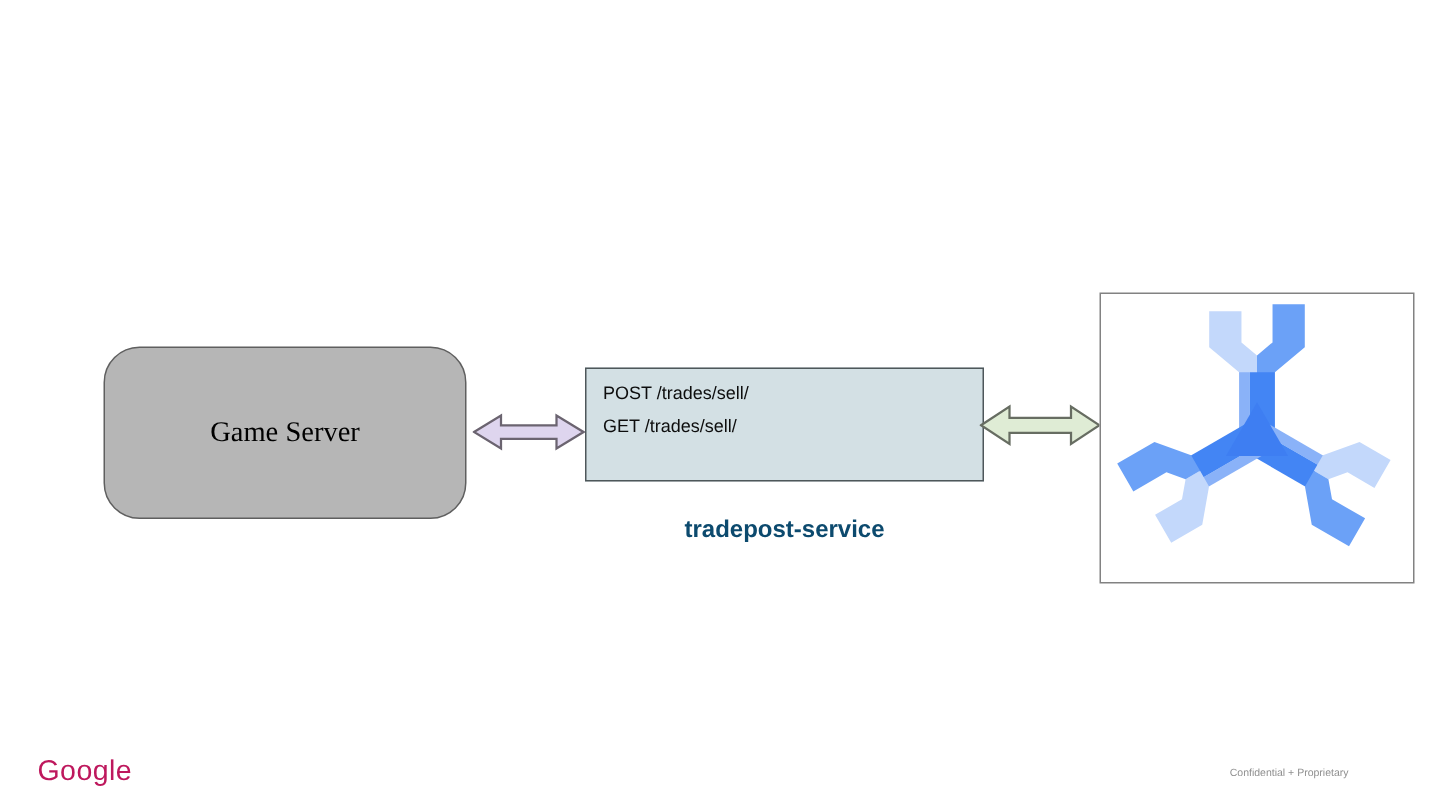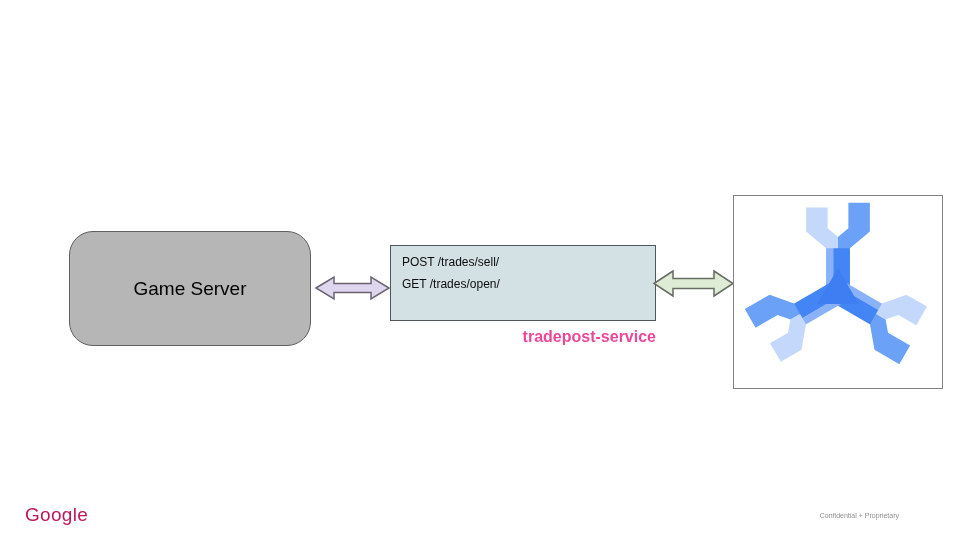--- a/index.html
+++ b/index.html
@@ -13,22 +13,22 @@
     display:flex; align-items:center; justify-content:center;
     font-size:19px; color:#000000;
   }
   .service-box {
     position:absolute; left:390px; top:245px; width:266px; height:76px;
     border:1px solid #4e575a; box-sizing:border-box;
     padding:5px 0 0 11px; font-size:12px; line-height:22px; color:#0d0d0d;
     white-space:nowrap;
   }
   .service-caption {
-    position:absolute; left:390px; top:328px; width:266px;
-    text-align:right; font-weight:bold; font-size:16px; color:#ec4899;
+    position:absolute; left:390px; top:345px; width:266px;
+    text-align:center; font-weight:bold; font-size:16px; color:#0c4a6e;
   }
   .arrow { position:absolute; }
   .arrow-left  { left:315px; top:275px; }
   .arrow-right { left:653px; top:269px; }
   .arrow polygon { stroke-width:1.5; stroke-linejoin:miter; }
   .spanner-frame {
     position:absolute; left:733px; top:195px; width:210px; height:194px;
     background:#ffffff; border:1px solid #828282; box-sizing:border-box;
     display:flex; align-items:center; justify-content:center;
   }
@@ -39,31 +39,31 @@
   .footer-confidential {
     position:absolute; right:61px; top:512px;
     font-size:7px; color:#8f8f8f;
   }
 </style>
 </head>
 <body>
 
 <div class="slide">
 
-  <div class="game-server" style="background: rgb(182, 182, 182);">
+  <div class="game-server" style="background: rgb(182, 182, 182); font-family: Liberation Serif, serif;">
     <span>Game Server</span>
   </div>
 
   <svg class="arrow arrow-left" width="75" height="26" viewBox="0 0 75 26">
     <polygon points="1,13 19,2 19,8.5 56,8.5 56,2 74,13 56,24 56,17.5 19,17.5 19,24" stroke="#6b6470" fill="#ded5ee"></polygon>
   </svg>
 
   <div class="service-box" style="background: rgb(211, 224, 228);">
     <div>POST /trades/sell/</div>
-    <div>GET /trades/open/</div>
+    <div>GET /trades/sell/</div>
   </div>
   <div class="service-caption">tradepost-service</div>
 
   <svg class="arrow arrow-right" width="81" height="29" viewBox="0 0 81 29">
     <polygon points="1,14.5 20,2 20,9.5 61,9.5 61,2 80,14.5 61,27 61,19.5 20,19.5 20,27" stroke="#676d62" fill="#dfecd5"></polygon>
   </svg>
 
   <div class="spanner-frame">
     <svg width="188" height="188" viewBox="-118 -118 236 236">
 

